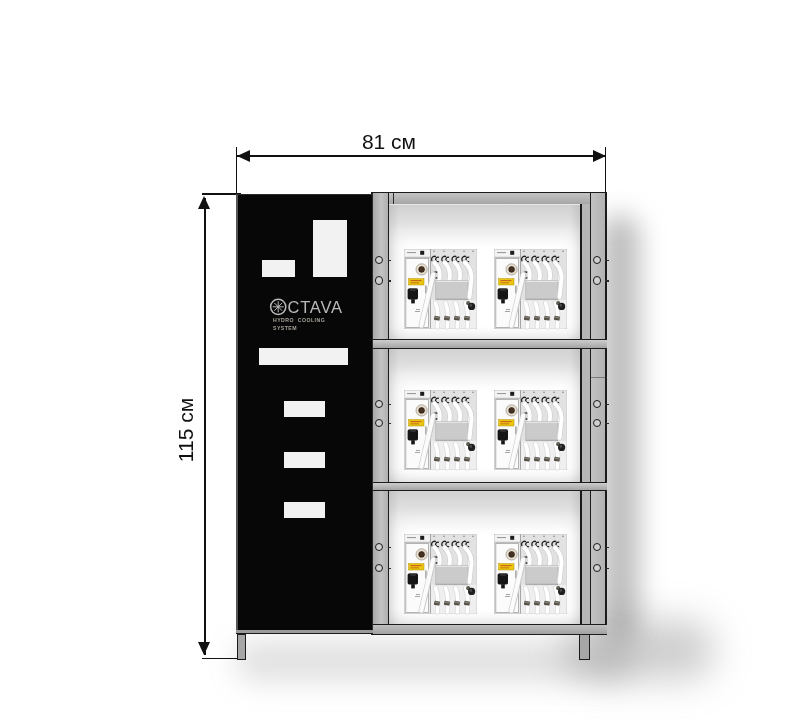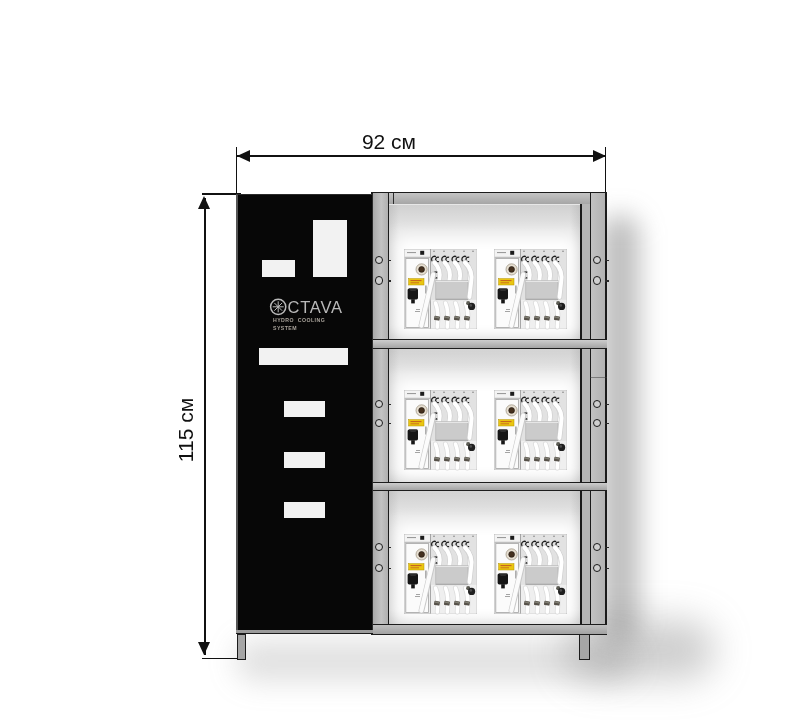--- a/index.html
+++ b/index.html
@@ -8,21 +8,21 @@
 </style>
 </head>
 <body>
 
 <div class="abs" style="left:601px;top:215px;width:38px;height:425px;background:rgba(95,95,95,0.42);filter:blur(13px);border-radius:18px;"></div>
 
 <div class="abs" style="left:565px;top:620px;width:150px;height:60px;background:rgba(110,110,110,0.34);filter:blur(18px);border-radius:40px;"></div>
 
 <div class="abs" style="left:235px;top:640px;width:400px;height:42px;background:rgba(120,120,120,0.22);filter:blur(14px);border-radius:30px;"></div>
 
-<div class="abs" style="left:339px;top:129.5px;width:100px;text-align:center;font-size:21px;color:#111;">92 см</div>
+<div class="abs" style="left:339px;top:129.5px;width:100px;text-align:center;font-size:21px;color:#111;">81 см</div>
 
 <div class="abs" style="left:237px;top:155.2px;width:368px;height:2.2px;background:#111;"></div>
 
 <div class="abs" style="left:237px;top:150px;width:0;height:0;border-top:6.2px solid transparent;border-bottom:6.2px solid transparent;border-right:13px solid #111;"></div>
 
 <div class="abs" style="left:592.5px;top:150px;width:0;height:0;border-top:6.2px solid transparent;border-bottom:6.2px solid transparent;border-left:13px solid #111;"></div>
 
 <div class="abs" style="left:235.6px;top:147px;width:1.7px;height:45.5px;background:#111;"></div>
 
 <div class="abs" style="left:604.8px;top:147px;width:1.7px;height:45.5px;background:#111;"></div>

